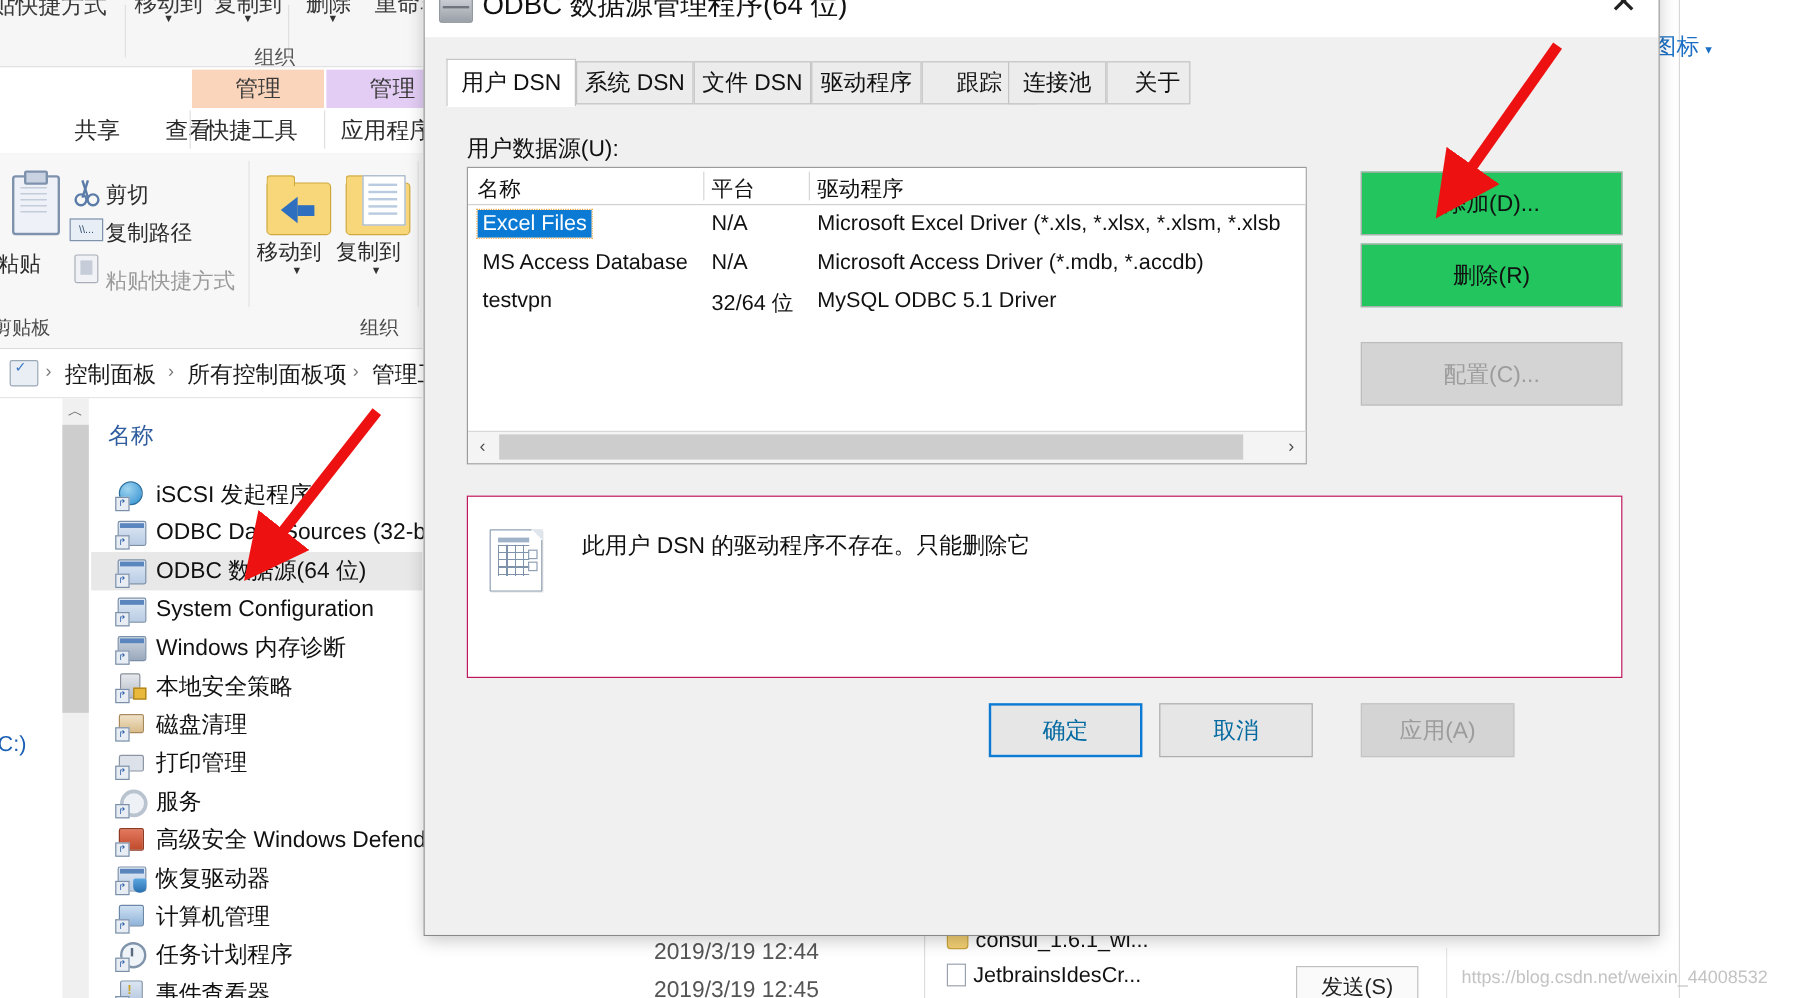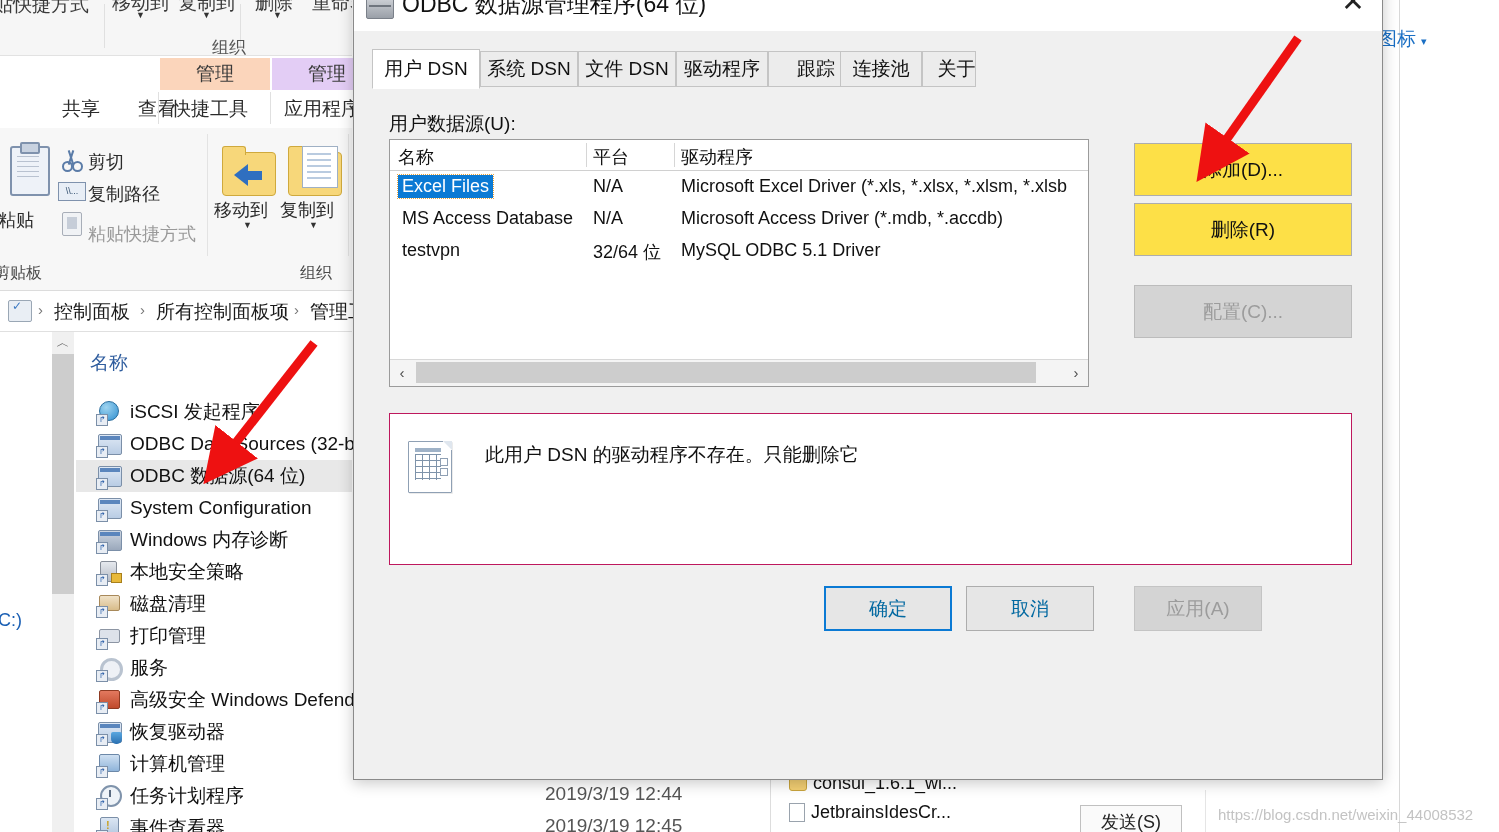--- a/index.html
+++ b/index.html
@@ -149,21 +149,21 @@
   .lv-c-plat{position:absolute;left:203px;top:5px;font-size:18px;color:#111;white-space:nowrap;}
   .lv-c-drv{position:absolute;left:291px;top:5px;font-size:18px;color:#111;white-space:nowrap;}
   
   .hscroll{position:absolute;left:0;bottom:0;width:100%;height:26px;background:#f4f4f4;border-top:1px solid #d8d8d8;}
   .hs-arrow{position:absolute;top:0;width:24px;height:25px;display:flex;align-items:center;justify-content:center;font-size:15px;color:#4c4c4c;}
   .hs-left{left:0;}
   .hs-right{right:0;}
   .hs-thumb{position:absolute;left:26px;top:2px;right:52px;height:21px;background:#cdcdcd;}
 
   
-  .sidebtn{position:absolute;left:780px;width:218px;height:53px;background:#fde047;border:1px solid #adadad;display:flex;align-items:center;justify-content:center;font-size:19px;color:#111;box-sizing:border-box;}
+  .sidebtn{position:absolute;left:780px;width:218px;height:53px;background:#22c55e;border:1px solid #adadad;display:flex;align-items:center;justify-content:center;font-size:19px;color:#111;box-sizing:border-box;}
   .sidebtn.disabled{background:#d4d4d4;border-color:#bcbcbc;color:#9c9c9c;}
   .sb1{top:112px;}
   .sb2{top:172px;}
   .sb3{top:254px;}
 
   
   .descbox{position:absolute;left:35px;top:382px;width:963px;height:152px;background:#fff;border:1px solid #be185d;box-sizing:border-box;}
   .desc-ico{position:absolute;left:18px;top:27px;width:42px;height:50px;background:#fff;border:1px solid #8fa0b4;border-radius:1px;box-shadow:1px 1px 0 rgba(0,0,0,.08);}
   .desc-ico:before{content:"";position:absolute;right:-1px;top:-1px;border-width:0 9px 9px 0;border-style:solid;border-color:#fff #dfe6ee;}
   .desc-grid{position:absolute;left:6px;top:12px;width:26px;height:26px;background:
@@ -416,21 +416,21 @@
 
   <div class="odbc-body">
 
     <div class="tabs">
       <div class="tab active" style="left:0;width:108px;">用户 DSN</div>
       <div class="tab" style="left:108px;width:98px;">系统 DSN</div>
       <div class="tab" style="left:206px;width:98px;">文件 DSN</div>
       <div class="tab" style="left:304px;width:92px;">驱动程序</div>
       <div class="tab" style="left:396px;width:96px;">跟踪</div>
       <div class="tab" style="left:468px;width:82px;">连接池</div>
-      <div class="tab" style="left:550px;width:54px;padding-left:15px;">关于</div>
+      <div class="tab" style="left:550px;width:70px;padding-left:15px;">关于</div>
     </div>
 
     <div class="section-label">用户数据源(U):</div>
 
     <div class="listview">
       <div class="lv-header">
         <div class="lvh-cell" style="left:8px;">名称</div>
         <div class="lvh-div" style="left:196px;"></div>
         <div class="lvh-cell" style="left:203px;">平台</div>
         <div class="lvh-div" style="left:284px;"></div>

